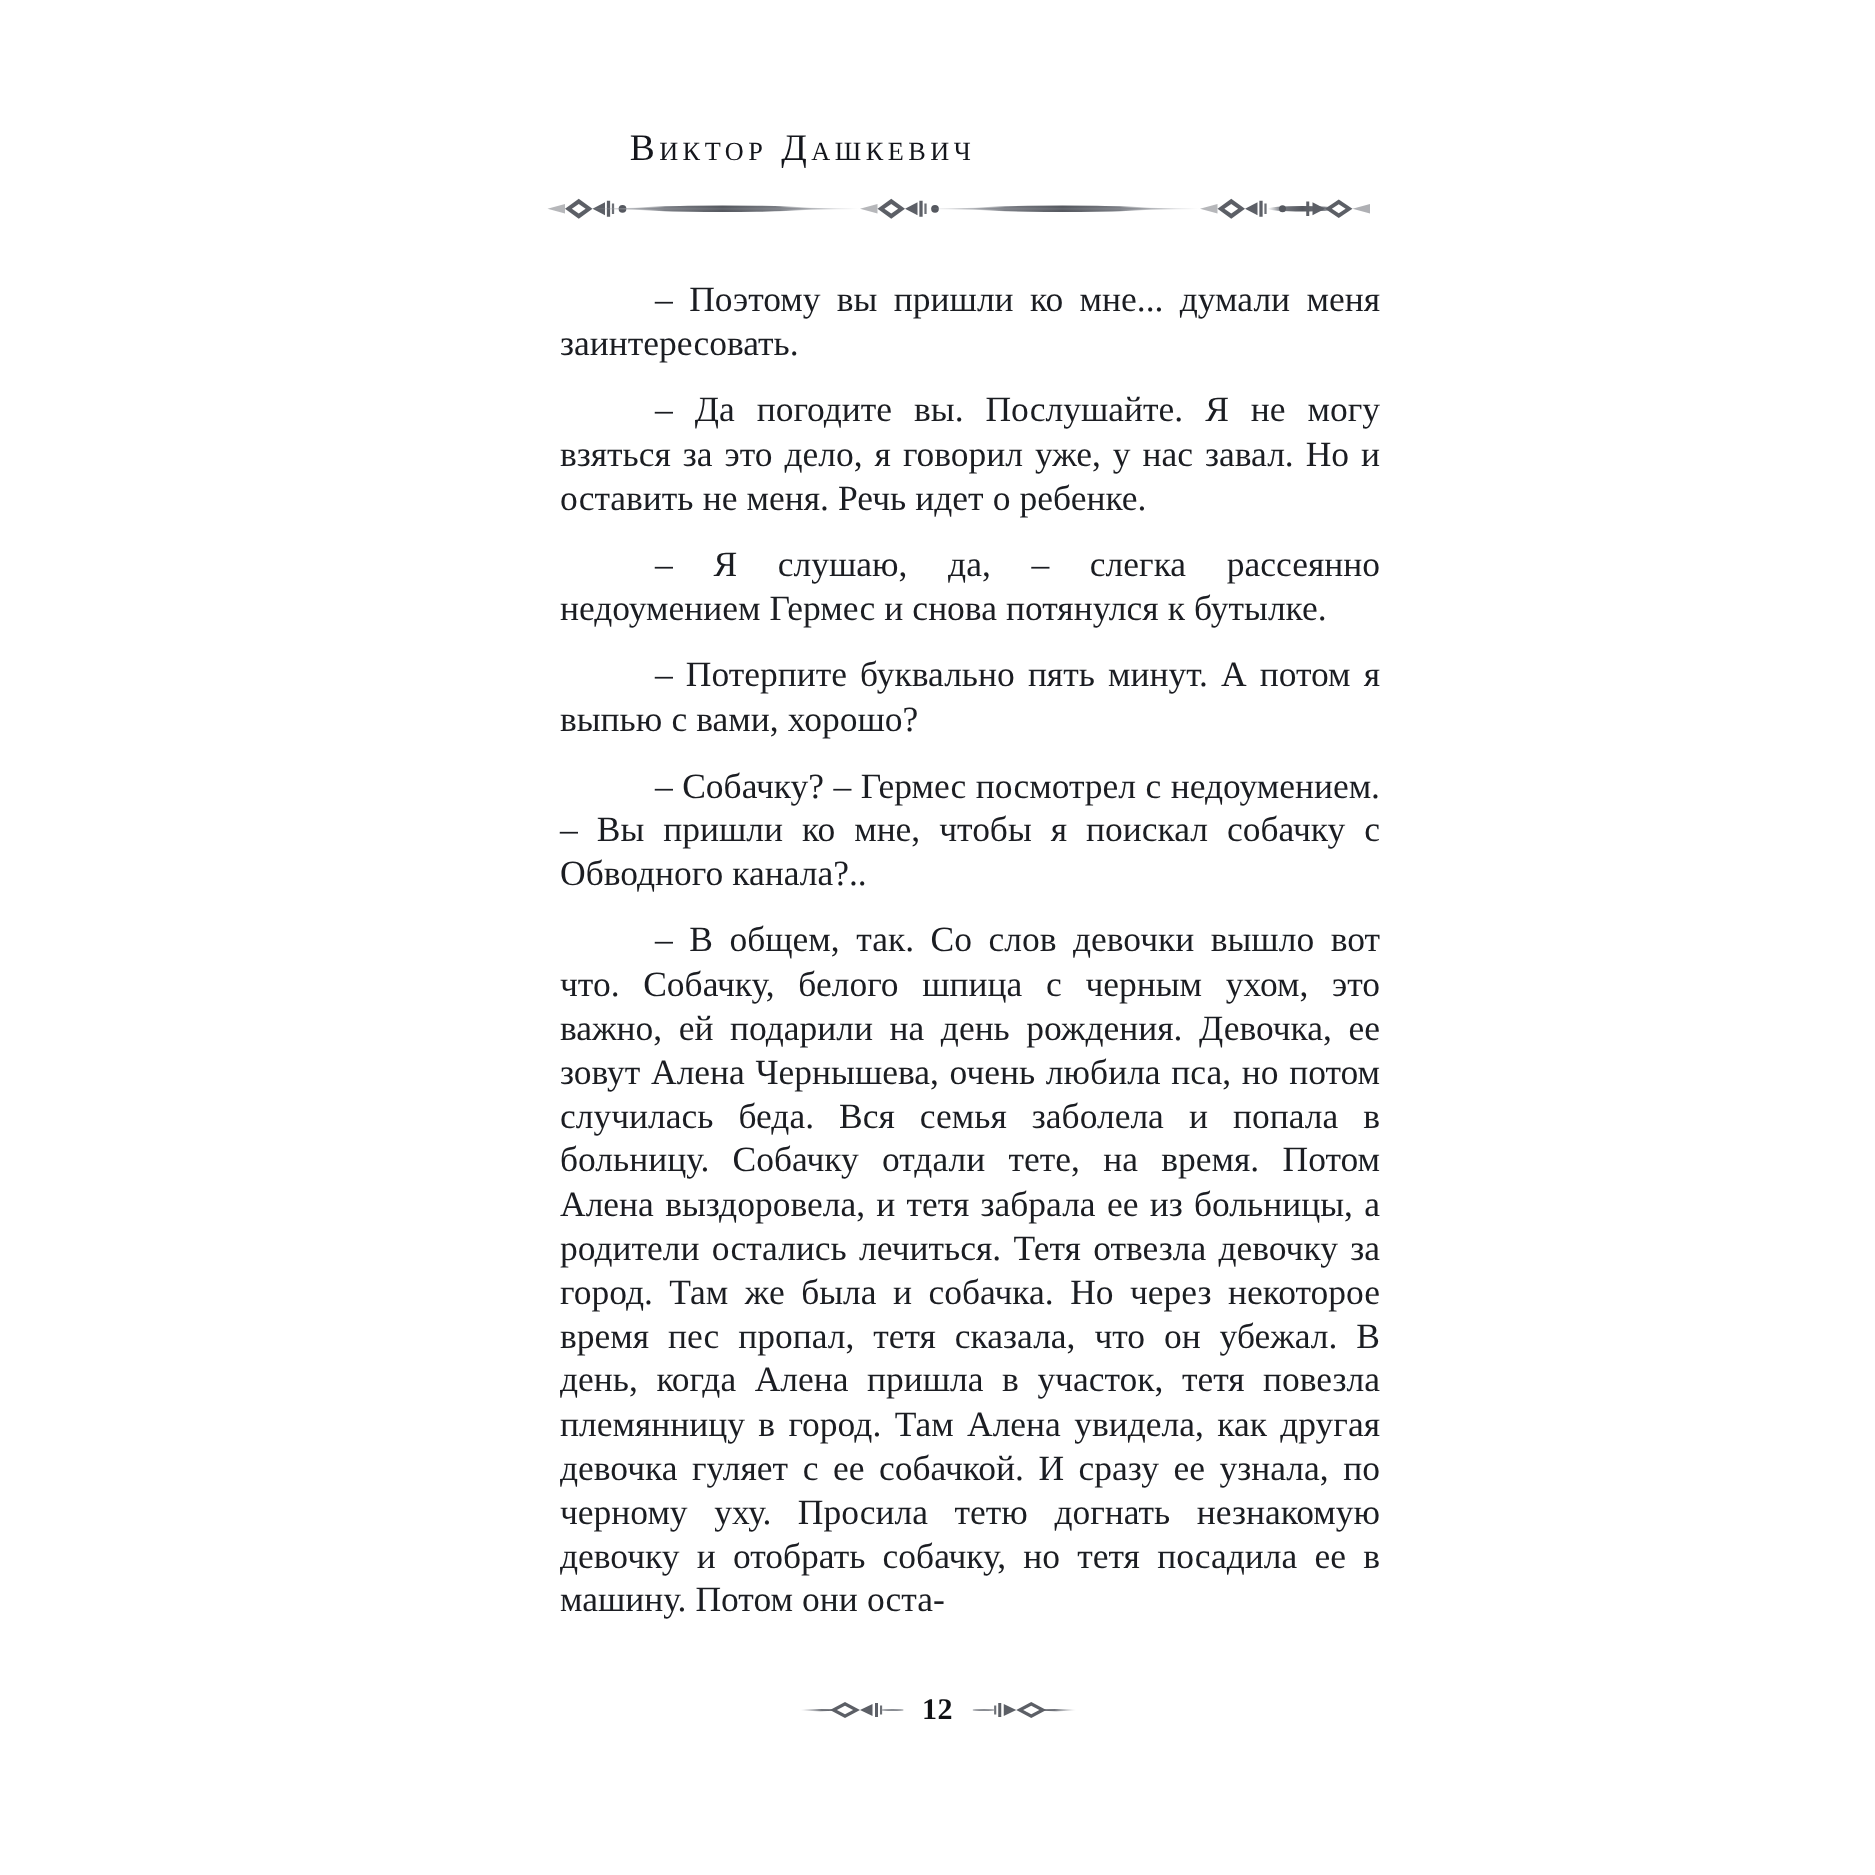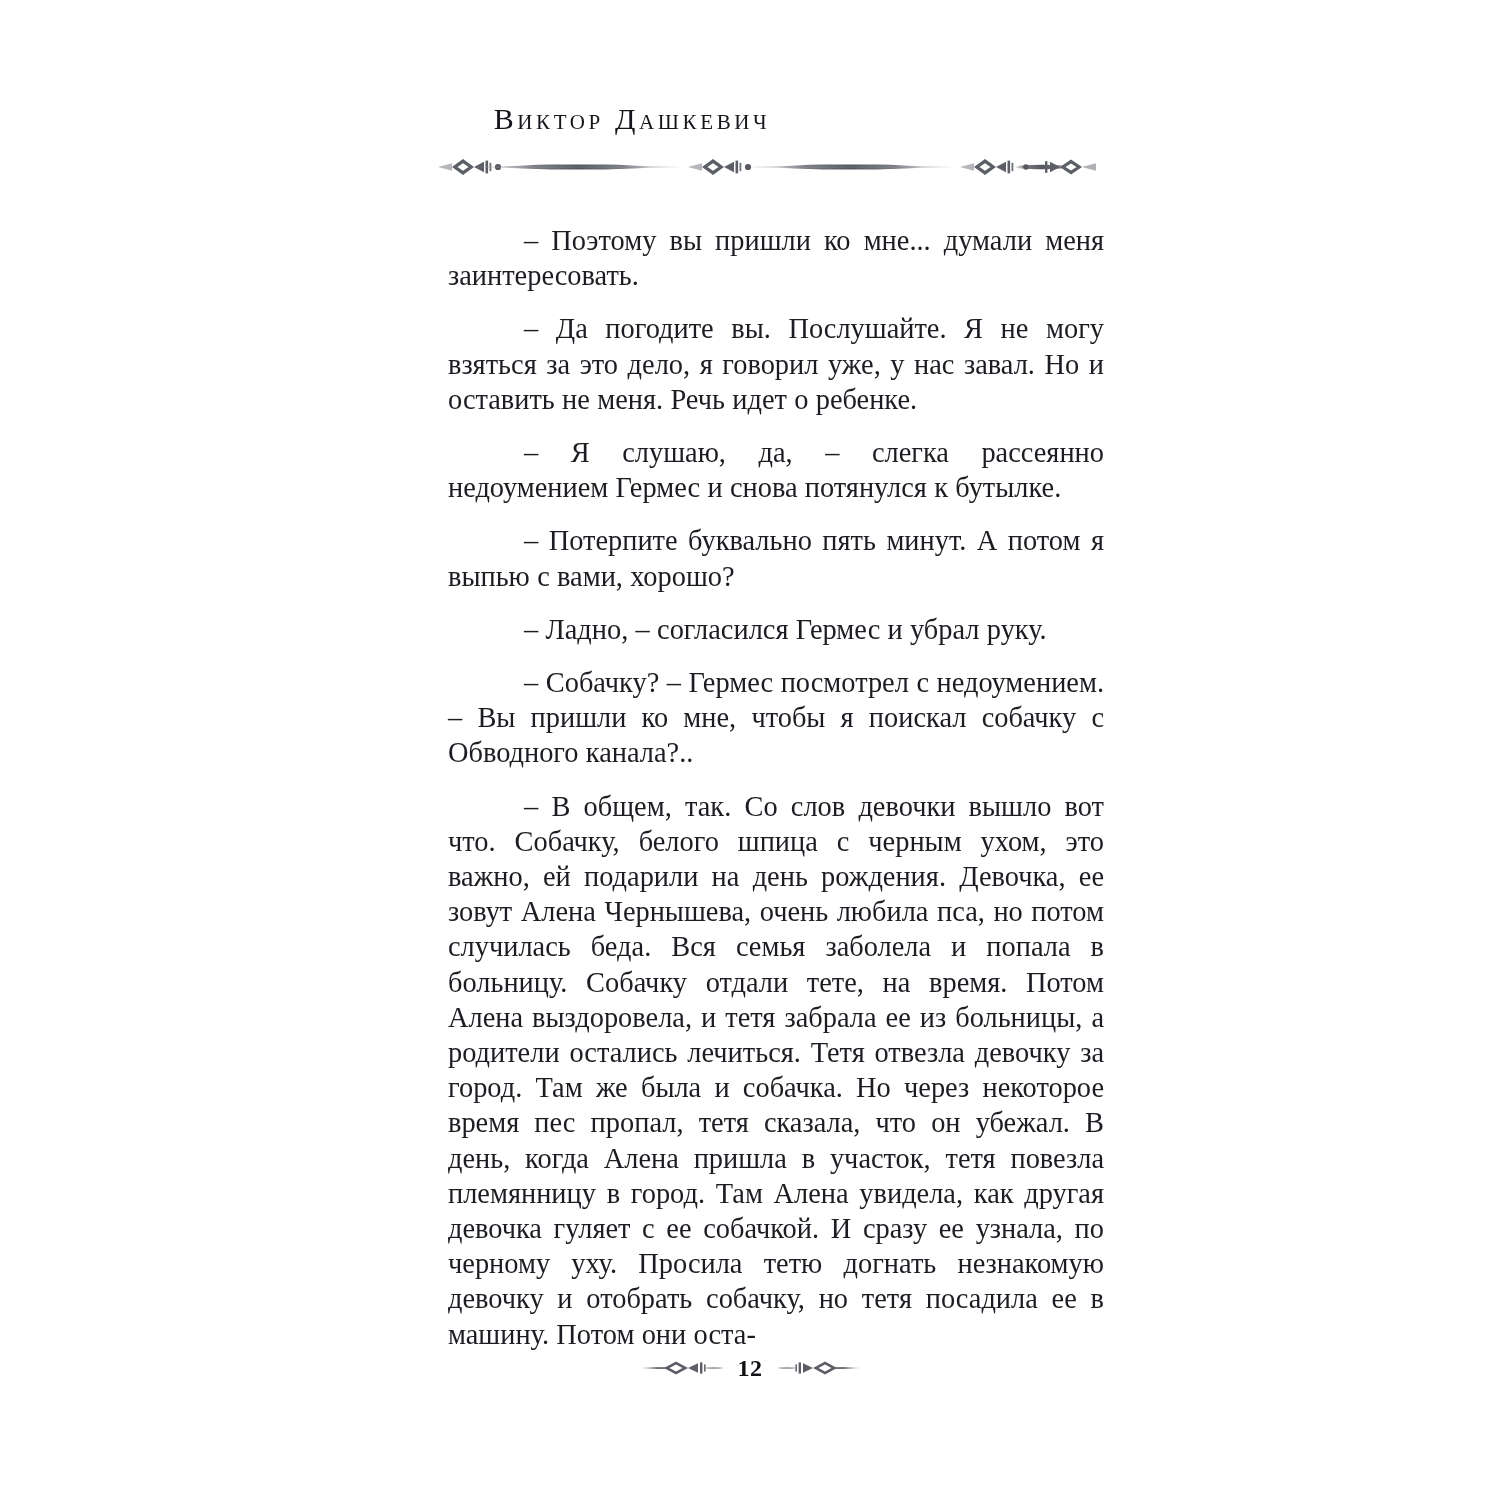--- a/index.html
+++ b/index.html
@@ -21,21 +21,21 @@
     position: relative;
     width: 1500px;
     height: 1500px;
     background: #ffffff;
     box-sizing: border-box;
   }
 
   
   .running-head {
     position: absolute;
-    left: 0;
+    left: 10px;
     top: 104px;
     width: 1264px;
     text-align: center;
   }
   .running-head-title {
     display: inline-block;
     font-family: "Liberation Serif", "DejaVu Serif", serif;
     font-size: 30px;
     font-variant: small-caps;
     letter-spacing: 3.6px;
@@ -180,21 +180,20 @@
       <path d="M630 17 L620 11.8 L620 22.2 Z" fill="#5c5f66"></path>
       <rect x="615" y="11.2" width="2.4" height="11.6" fill="#5c5f66"></rect>
     </svg>
   </div>
 
   <div class="textblock">
     <p class="para">– Поэтому вы пришли ко мне... думали меня заинтересовать.</p>
     <p class="para">– Да погодите вы. Послушайте. Я не могу взяться за это дело, я говорил уже, у нас завал. Но и оставить не меня. Речь идет о ребенке.</p>
     <p class="para">– Я слушаю, да, – слегка рассеянно недоумением Гермес и снова потянулся к бутылке.</p>
     <p class="para">– Потерпите буквально пять минут. А потом я выпью с вами, хорошо?</p>
-    <p class="para">– Ладно, – согласился Гермес и убрал руку.</p>
     <p class="para">– Собачку? – Гермес посмотрел с недоумением. – Вы пришли ко мне, чтобы я поискал собачку с Обводного канала?..</p>
     <p class="para">– В общем, так. Со слов девочки вышло вот что. Собачку, белого шпица с черным ухом, это важно, ей подарили на день рождения. Девочка, ее зовут Алена Чернышева, очень любила пса, но потом случилась беда. Вся семья заболела и попала в больницу. Собачку отдали тете, на время. Потом Алена выздоровела, и тетя забрала ее из больницы, а родители остались лечиться. Тетя отвезла девочку за город. Там же была и собачка. Но через некоторое время пес пропал, тетя сказала, что он убежал. В день, когда Алена пришла в участок, тетя повезла племянницу в город. Там Алена увидела, как другая девочка гуляет с ее собачкой. И сразу ее узнала, по черному уху. Просила тетю догнать незнакомую девочку и отобрать собачку, но тетя посадила ее в машину. Потом они оста-</p>
   </div>
 
   <div class="folio">
     <svg class="folio-orn" viewBox="0 0 84 26" xmlns="http://www.w3.org/2000/svg" aria-hidden="true">
       <defs>
         <linearGradient id="fl" x1="0" y1="0" x2="1" y2="0">
           <stop offset="0" stop-color="#9a9da3" stop-opacity="0"></stop>
           <stop offset="0.55" stop-color="#70737a"></stop>

